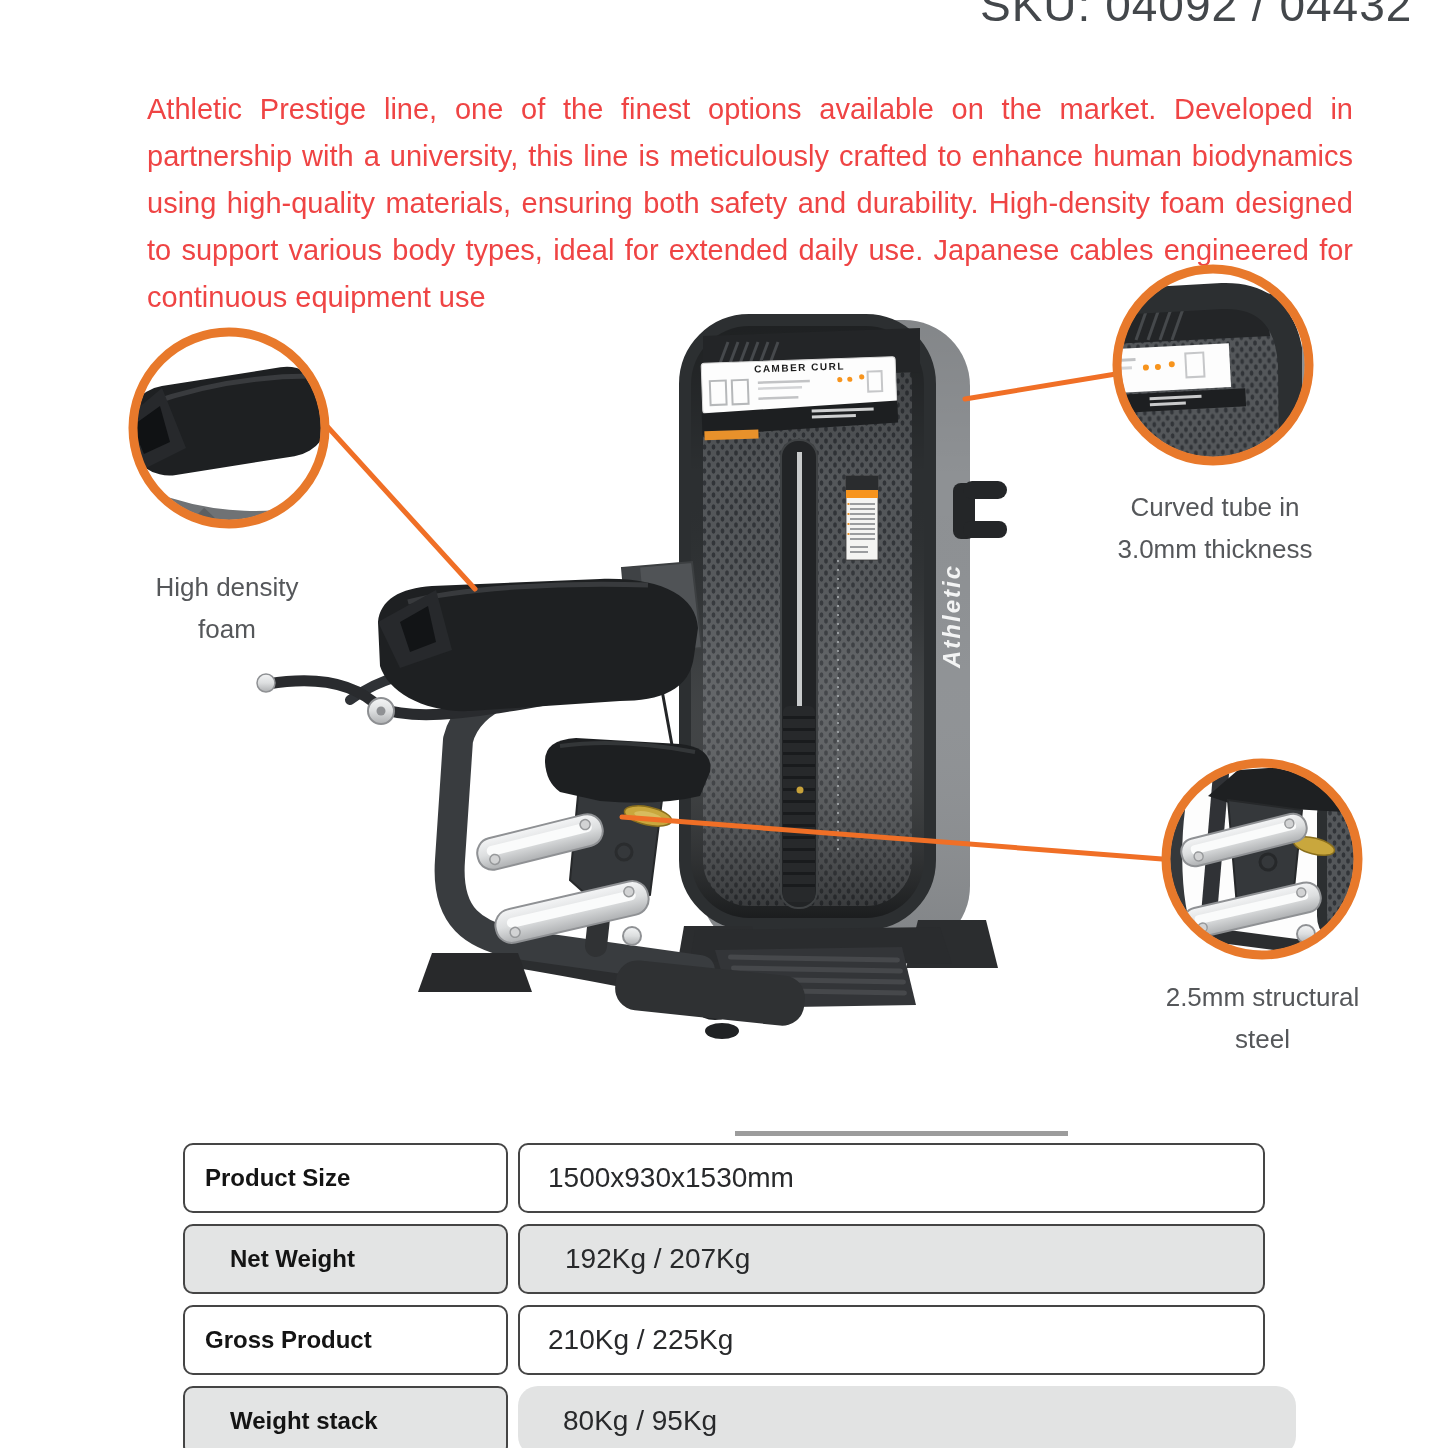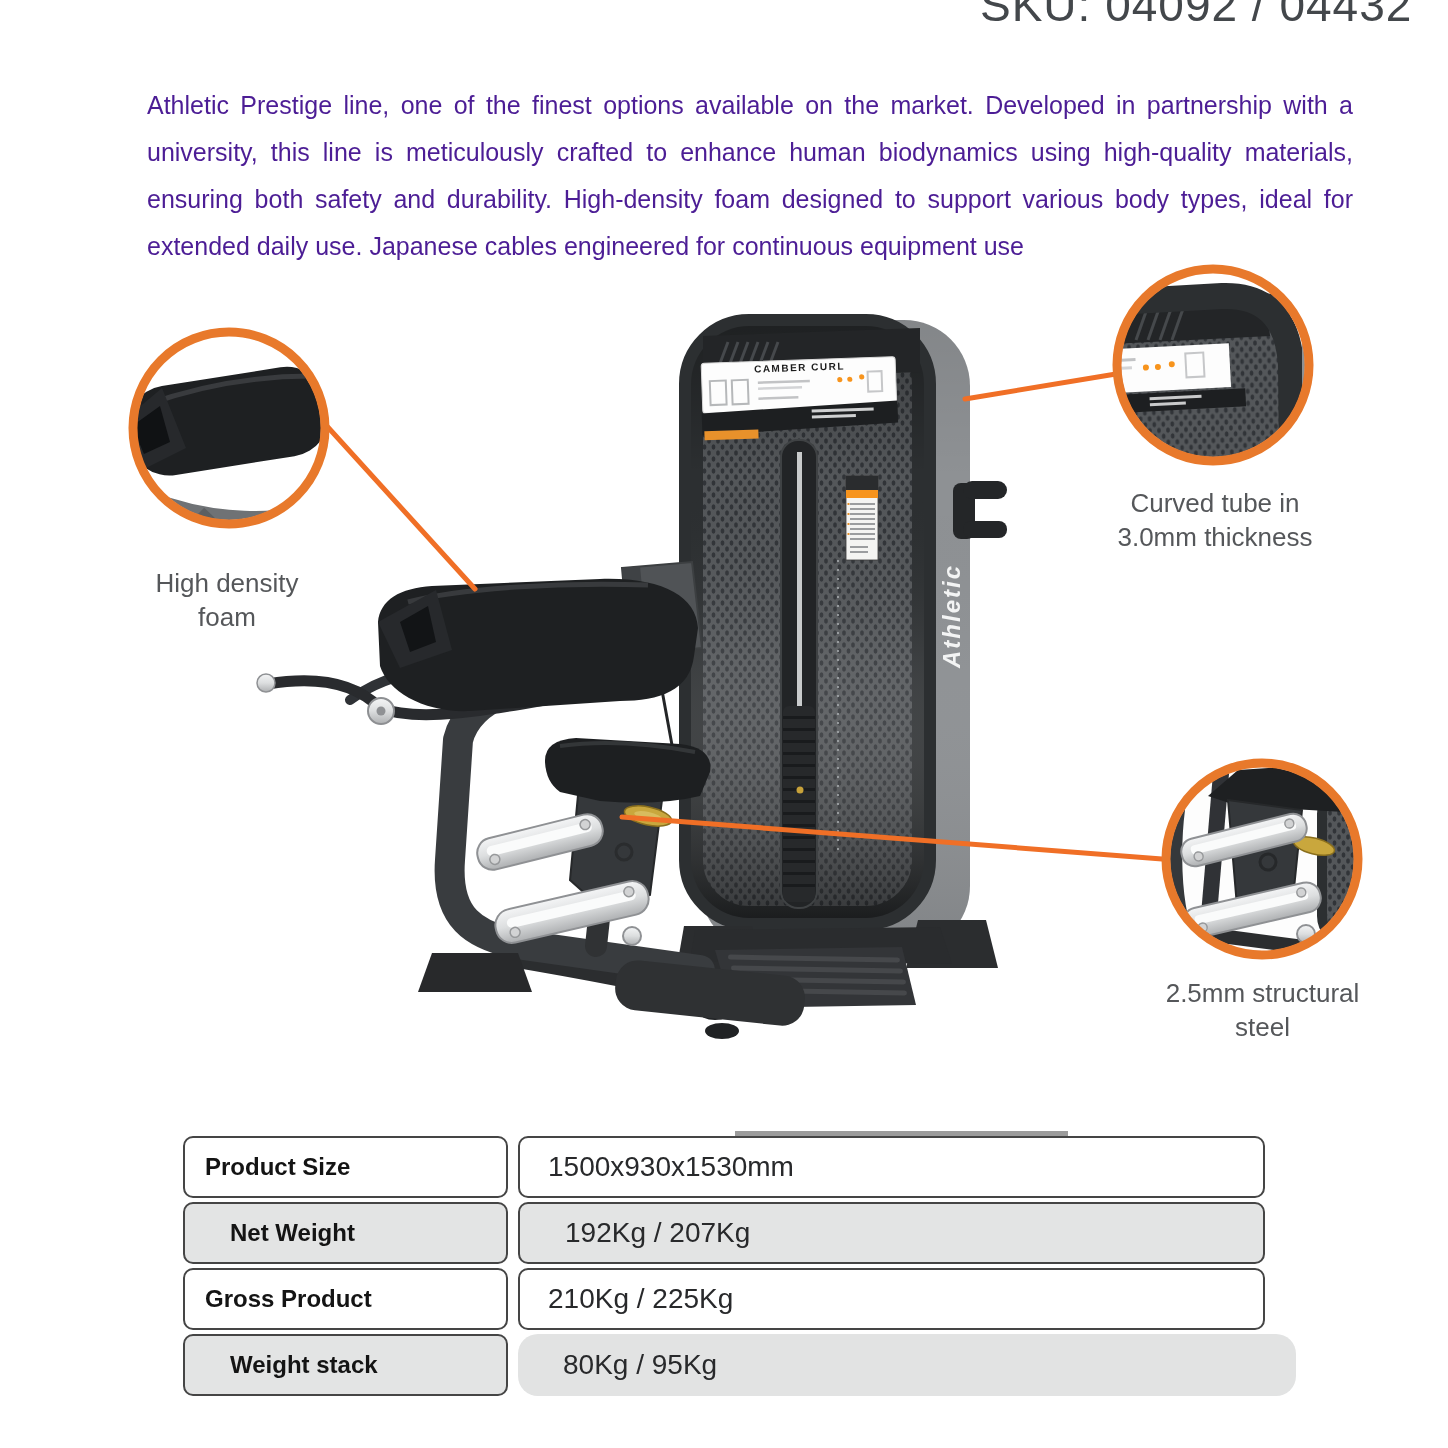--- a/index.html
+++ b/index.html
@@ -1,36 +1,36 @@
 <!DOCTYPE html>
 <html><head>
 <meta charset="utf-8">
 <style>
   html,body{margin:0;padding:0;background:#fff;}
   .page{position:relative;width:1448px;height:1448px;background:#ffffff;overflow:hidden;
         font-family:"Liberation Sans",sans-serif;}
   .sku{position:absolute;top:-22px;left:980px;width:376px;text-align:right;
        font-size:46px;font-weight:400;color:#43474b;letter-spacing:1px;white-space:nowrap;}
   .desc{position:absolute;left:147px;top:57px;width:1206px;
-        font-size:25px;line-height:47px;color:#4c1d95;text-align:justify;}
+        font-size:29px;line-height:47px;color:#ef4444;text-align:justify;}
   .illu{position:absolute;left:0;top:0;}
-  .callout-label{position:absolute;text-align:center;font-size:26px;line-height:34px;color:#55575a;}
+  .callout-label{position:absolute;text-align:center;font-size:26px;line-height:42px;color:#55575a;}
   .label-foam{left:127px;top:566px;width:200px;}
   .label-tube{left:1100px;top:486px;width:230px;}
   .label-steel{left:1155px;top:976px;width:215px;}
   .plate-title{position:absolute;left:703px;top:362px;width:193px;text-align:center;
        font-size:10px;font-weight:bold;letter-spacing:1.5px;color:#1c1c1c;transform:rotate(-2deg);}
   .brand-vert{position:absolute;left:938px;top:550px;height:132px;width:32px;
        writing-mode:vertical-rl;transform:rotate(180deg);text-align:center;
        font-size:24px;font-weight:bold;font-style:italic;letter-spacing:2px;color:#f3f4f4;}
   .table-sliver{position:absolute;left:735px;top:1131px;width:333px;height:5px;background:#9c9c9c;}
   .spec-table{position:absolute;left:183px;top:1136px;}
   .spec-row{display:flex;gap:10px;margin-bottom:4px;}
-  .cell{box-sizing:border-box;height:62px;display:flex;align-items:center;
-        border:2px solid #454545;border-radius:10px;background:#ffffff;}
+  .cell{box-sizing:border-box;height:70px;display:flex;align-items:center;
+        border:2px solid #454545;border-radius:10px;background:#ffffff;margin-top:7px;}
   .cell.lab{width:325px;padding-left:20px;font-weight:bold;font-size:24px;color:#141414;}
   .cell.val{width:747px;padding-left:28px;font-size:28px;color:#28292b;}
   .spec-row.alt .cell{background:#e3e4e4;padding-left:45px;}
   .spec-row.last .cell.val{border:none;width:778px;background:#e2e3e3;border-radius:20px;}
 </style>
 </head>
 <body>
 
 <div class="page">
 

